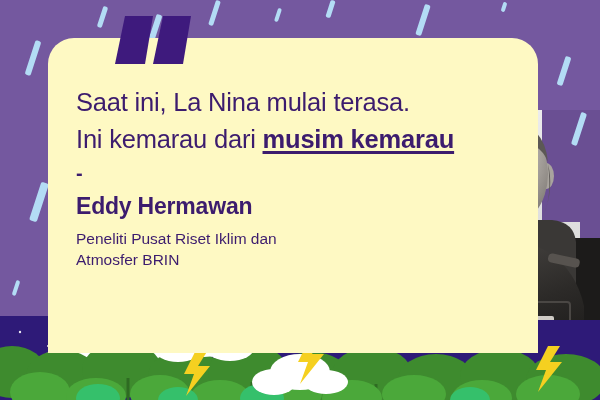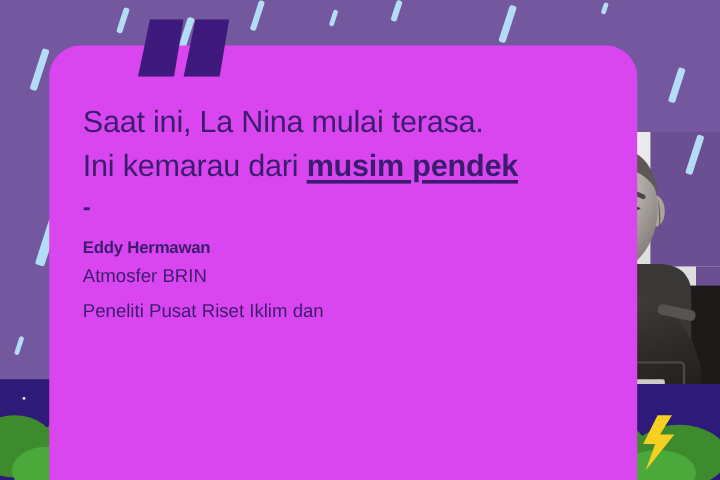--- a/index.html
+++ b/index.html
@@ -20,41 +20,41 @@
 
   
   .photo {
     position:absolute; left:424px; top:110px; width:176px; height:290px;
     overflow:hidden;
   }
   .photo svg { display:block; }
 
   
   .card {
-    position:absolute; left:41px; top:38px; width:490px; height:363px;
-    background:#d946ef;
+    position:absolute; left:48px; top:38px; width:490px; height:315px;
+    background:#fef9c3;
     border-radius:26px 26px 0 0;
     z-index:4;
   }
   .card-inner { padding:46px 0 0 28px; }
 
   .quote-mark { position:absolute; left:115px; top:16px; z-index:6; }
 
   .qline {
     font-size:25.5px; line-height:37px; color:#3C1C6E;
     font-weight:400; letter-spacing:-0.2px; white-space:nowrap;
   }
   .qline b {
     font-weight:700;
     text-decoration:underline;
     text-decoration-thickness:2.5px;
     text-underline-offset:3px;
   }
   .dash { font-size:20px; line-height:22px; color:#3C1C6E; font-weight:700; margin-top:4px; }
-  .who { font-size:14px; line-height:28px; color:#3C1C6E; font-weight:700; margin-top:8px; letter-spacing:-0.2px; }
+  .who { font-size:23px; line-height:28px; color:#3C1C6E; font-weight:700; margin-top:8px; letter-spacing:-0.2px; }
   .role { font-size:15.5px; line-height:21px; color:#3C1C6E; font-weight:400; margin-top:8px; }
 </style>
 </head>
 <body>
 
 <div id="stage">
 
   <div>
     <div class="rain" style="left:30px;  top:40px;  width:6px;  height:36px;"></div>
     <div class="rain" style="left:35px;  top:182px; width:8px;  height:40px;"></div>
@@ -282,27 +282,27 @@
     <polygon points="10,0 38,0 30,48 0,48" fill="#3E1A7D"></polygon>
     <polygon points="48,0 76,0 68,48 38,48" fill="#3E1A7D"></polygon>
   </svg>
 
   <div class="card">
     <div class="card-inner">
 
       <div class="qline">Saat ini, La Nina mulai terasa.</div>
 
       <div class="qline">
-        <span>Ini kemarau dari </span><b>musim pendek</b>
+        <span>Ini kemarau dari </span><b>musim kemarau</b>
       </div>
 
 
       <div class="dash">-</div>
 
       <div class="who">Eddy Hermawan</div>
 
+      <div class="role">Peneliti Pusat Riset Iklim dan</div>
       <div class="role" style="margin-top:0;">Atmosfer BRIN</div>
-      <div class="role">Peneliti Pusat Riset Iklim dan</div>
 
     </div>
   </div>
 
 </div>
 
 </body></html>

